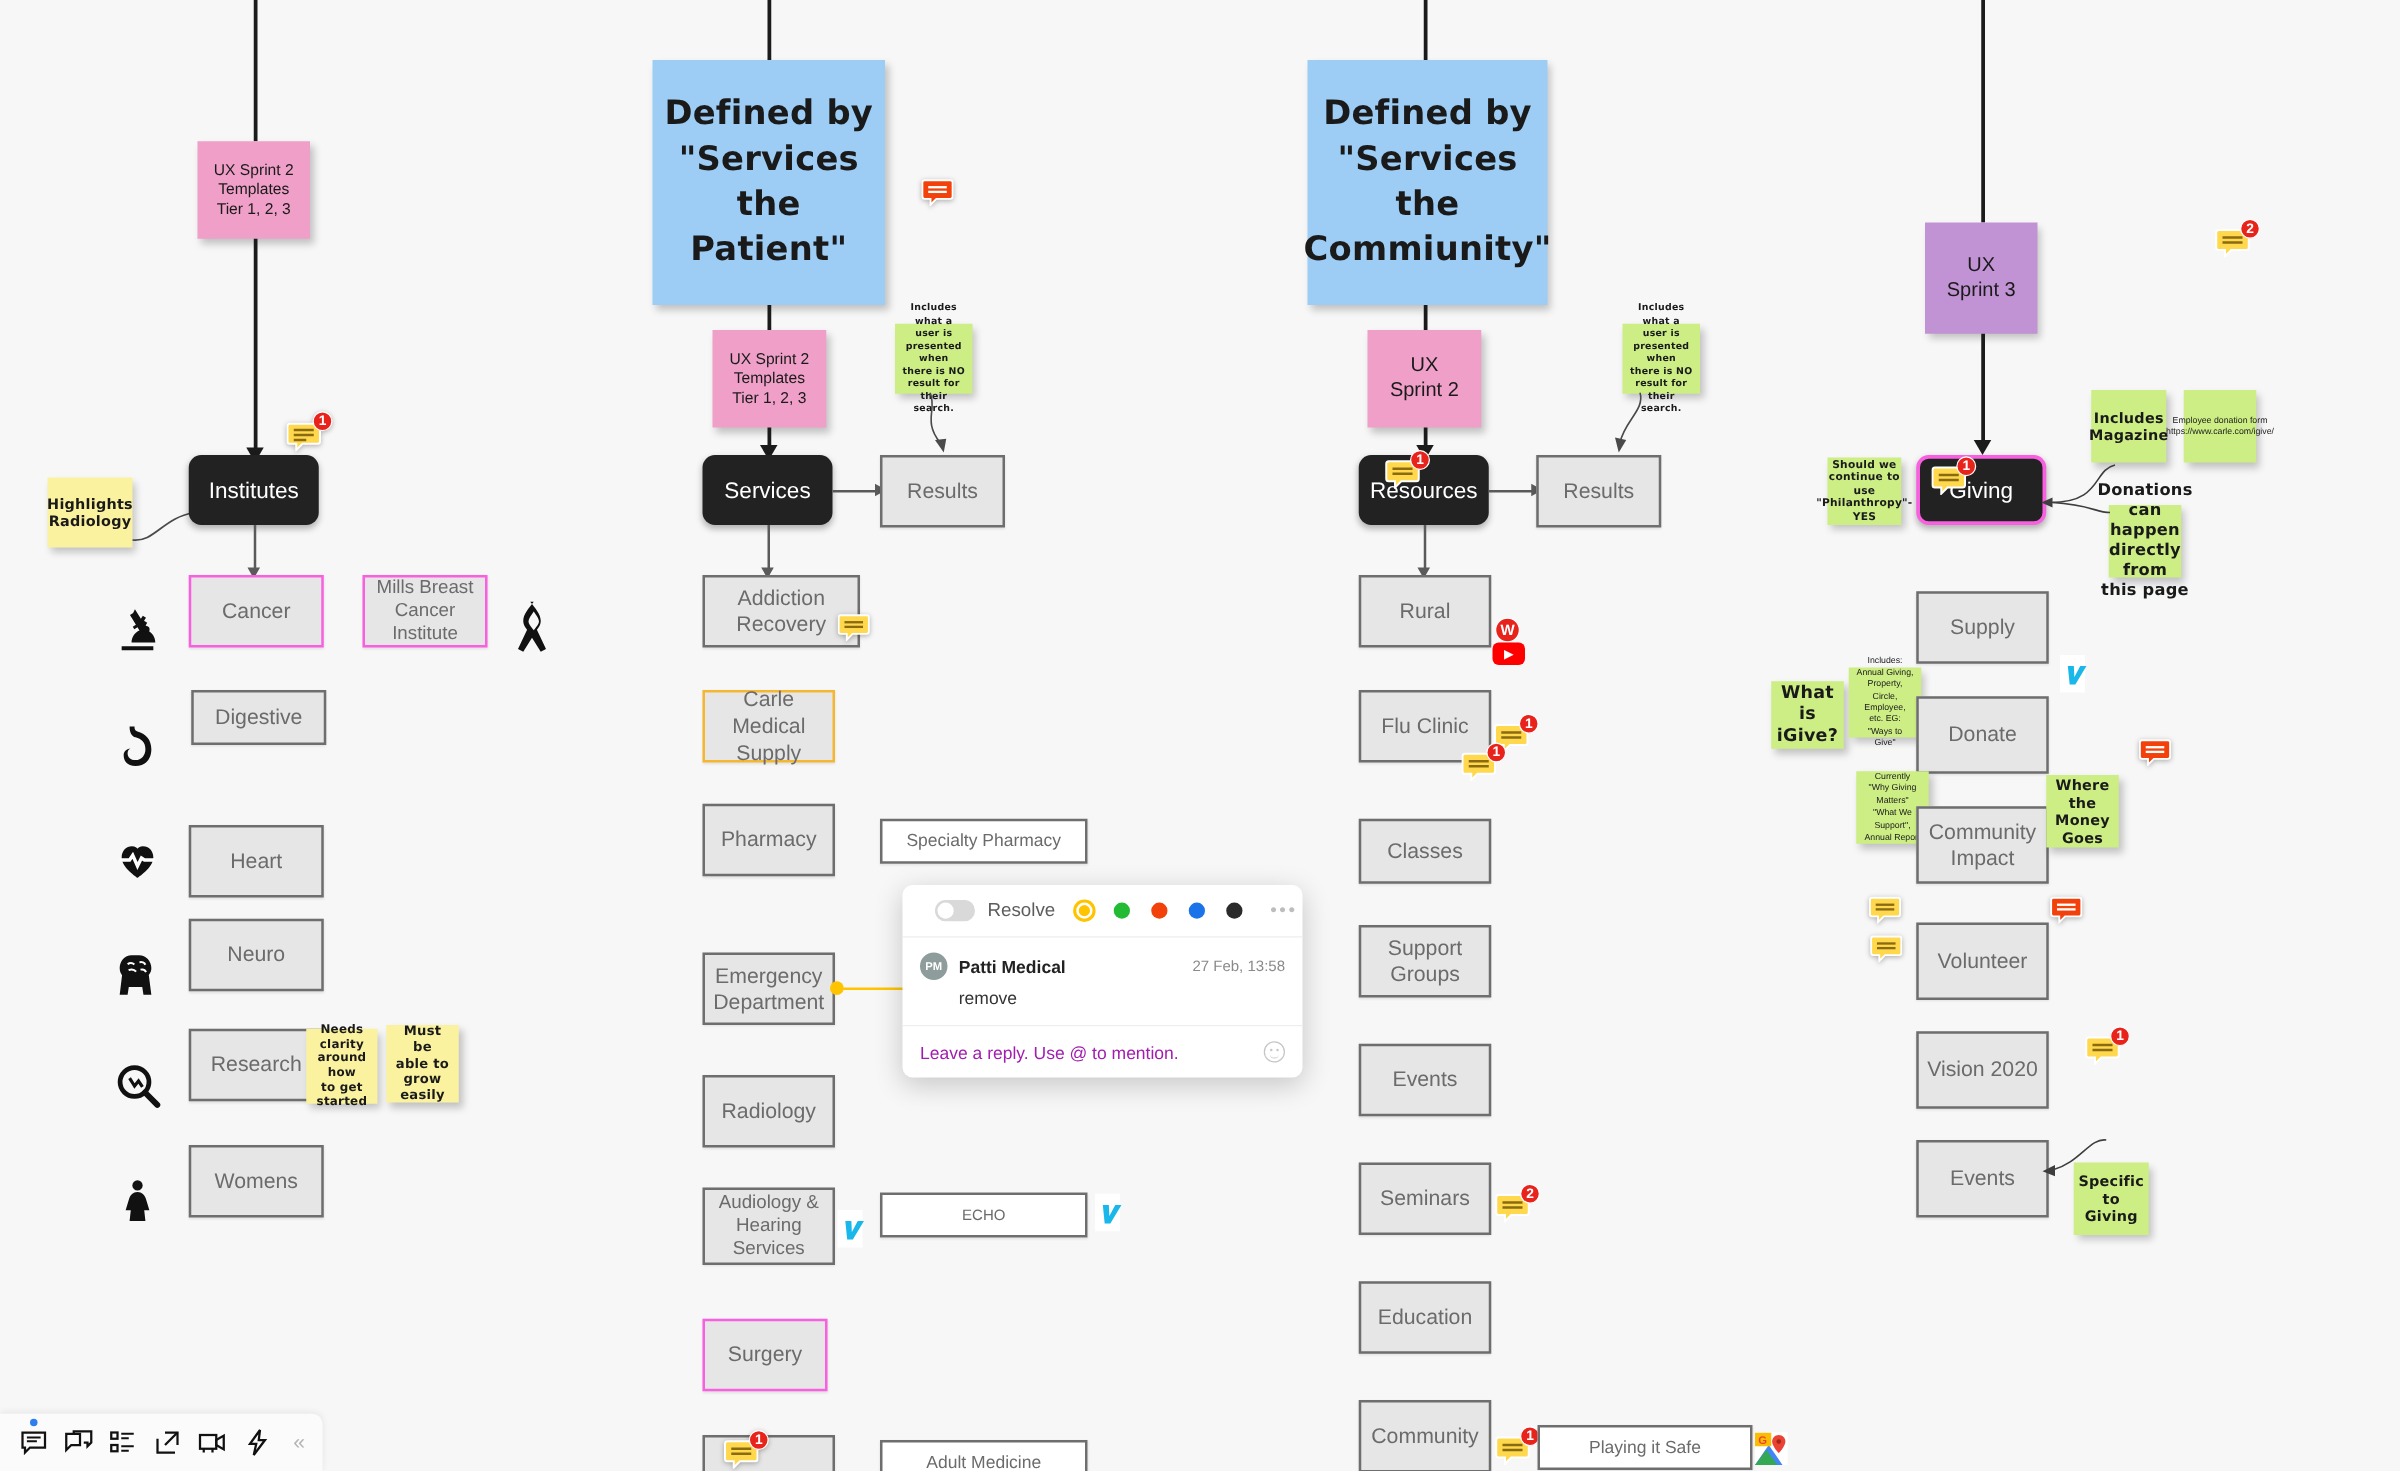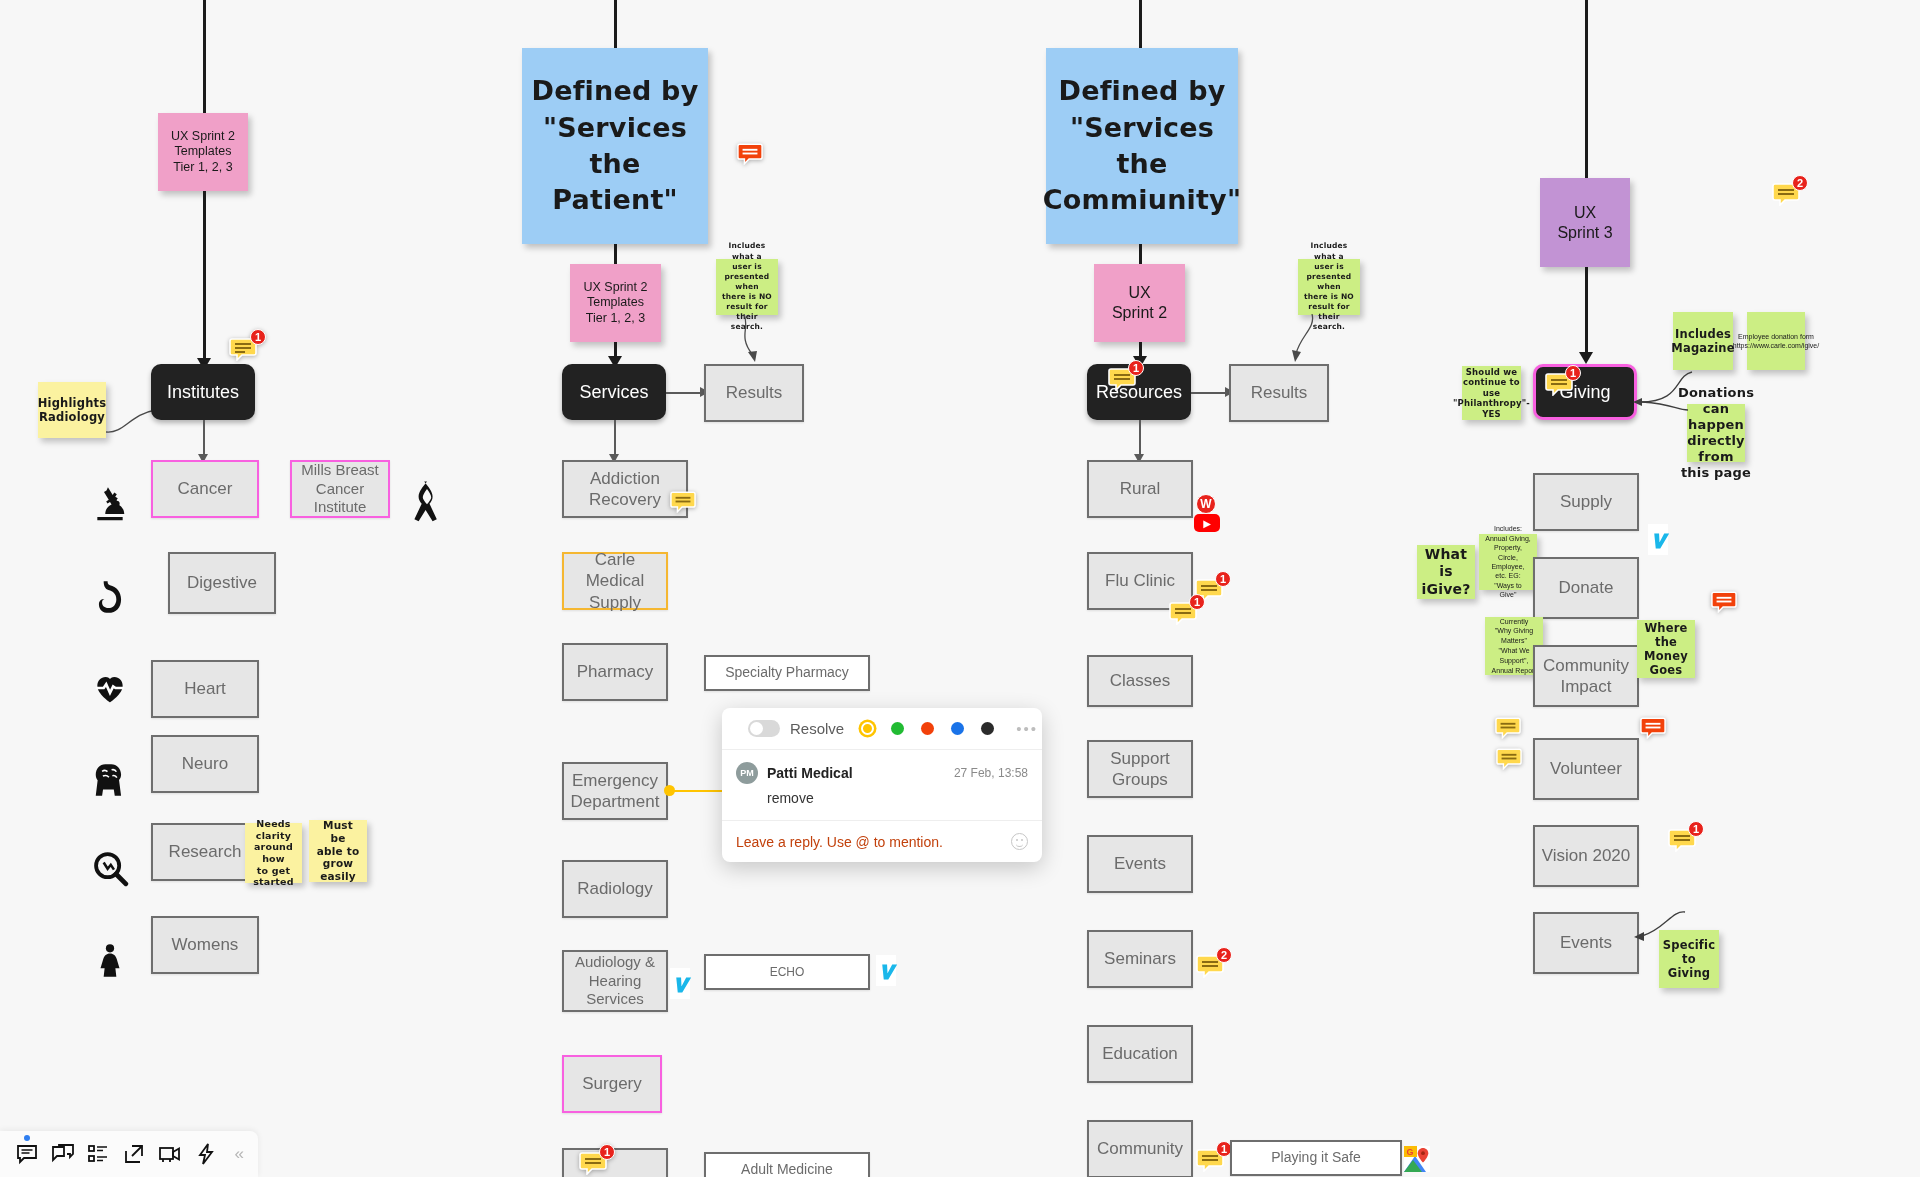--- a/index.html
+++ b/index.html
@@ -111,21 +111,21 @@
   .cc-body { padding: 12px 14px 14px 14px; border-bottom: 1px solid #eee; }
   .cc-row { display:flex; align-items:center; gap:9px; }
   .cc-avatar {
     width: 22px; height: 22px; border-radius: 50%;
     background: #8e9c9c; color:#fff; font-size:9px; font-weight:bold;
     display:flex; align-items:center; justify-content:center; flex:none;
   }
   .cc-author { font-weight: bold; color:#222; font-size:14px; }
   .cc-time { margin-left:auto; color:#8a8a8a; font-size:12px; }
   .cc-text { margin: 6px 0 0 31px; color:#333; font-size:14px; }
-  .cc-reply { padding: 12px 14px; display:flex; align-items:center; color:#c2410c; font-size:14px;}
+  .cc-reply { padding: 12px 14px; display:flex; align-items:center; color:#a21caf; font-size:14px;}
   .cc-smiley { margin-left:auto; width:17px; height:17px; border:1.3px solid #c6c6c6; border-radius:50%;
                position:relative; }
   .cc-smiley::before { content:""; position:absolute; left:4px; top:5px; width:2px; height:2px; background:#c6c6c6; border-radius:50%;
                        box-shadow: 5px 0 0 #c6c6c6; }
   .cc-smiley::after { content:""; position:absolute; left:4px; top:9px; width:7px; height:3px;
                       border-bottom:1.3px solid #c6c6c6; border-radius:0 0 6px 6px; }
 
   
   .cat-icon { width: 40px; height: 40px; display:flex; align-items:center; justify-content:center; font-size: 30px; color:#111; }
 
@@ -202,21 +202,21 @@
     <svg width="34" height="42" viewBox="0 0 24 30" fill="#111">
         <path d="M12 1c-3 4-6 7-6 11 0 2 1 3.5 2.2 5L3 28l3 1.5 5-8 5 8 3-1.5-5.2-11c1.2-1.5 2.2-3 2.2-5 0-4-3-7-6-11zm0 5.5c1.6 2.4 3 4.2 3 5.8 0 1.4-1.2 2.8-3 5-1.8-2.2-3-3.6-3-5 0-1.6 1.4-3.4 3-5.8z"></path>
       </svg>
   </div>
 
   <div class="abs cat-icon" style="left:90px; top:577px;">
     <svg width="38" height="38" viewBox="0 0 24 24" fill="#111">
         <path d="M8 2c0 3 1 5 3 5.5 3 .8 5 2.5 5 6 0 3-2 5.5-5 5.5-2.5 0-4-1.5-4-3.5 0-1 .5-2 1.5-2.2-.8-.2-3.5.5-3.5 3.2C5 20 7.5 22 11 22c5 0 8-3.5 8-8.5 0-5-3-8-7-9C10.5 4 10.5 3 10.5 2z"></path>
       </svg>
   </div>
-  <div class="abs pagebox" style="left:168px; top:552px; width:108px; height:62px;">Digestive</div>
+  <div class="abs pagebox" style="left:153px; top:552px; width:108px; height:44px;">Digestive</div>
 
   <div class="abs cat-icon" style="left:90px; top:668px;">
     <svg width="38" height="38" viewBox="0 0 24 24" fill="#111">
         <path d="M12 21s-8-5.2-8-10.3C4 7.3 6.3 5 9.2 5c1.6 0 2.6.8 2.8 1.3C12.2 5.8 13.2 5 14.8 5 17.7 5 20 7.3 20 10.7 20 15.8 12 21 12 21z"></path>
         <path d="M3 12h5l1.6-2.4L12 15l2-4 1.5 1H21" stroke="#fff" stroke-width="1.7" fill="none"></path>
       </svg>
   </div>
   <div class="abs pagebox" style="left:151px; top:660px; width:108px; height:58px;">Heart</div>
 
   <div class="abs cat-icon" style="left:90px; top:760px;">

